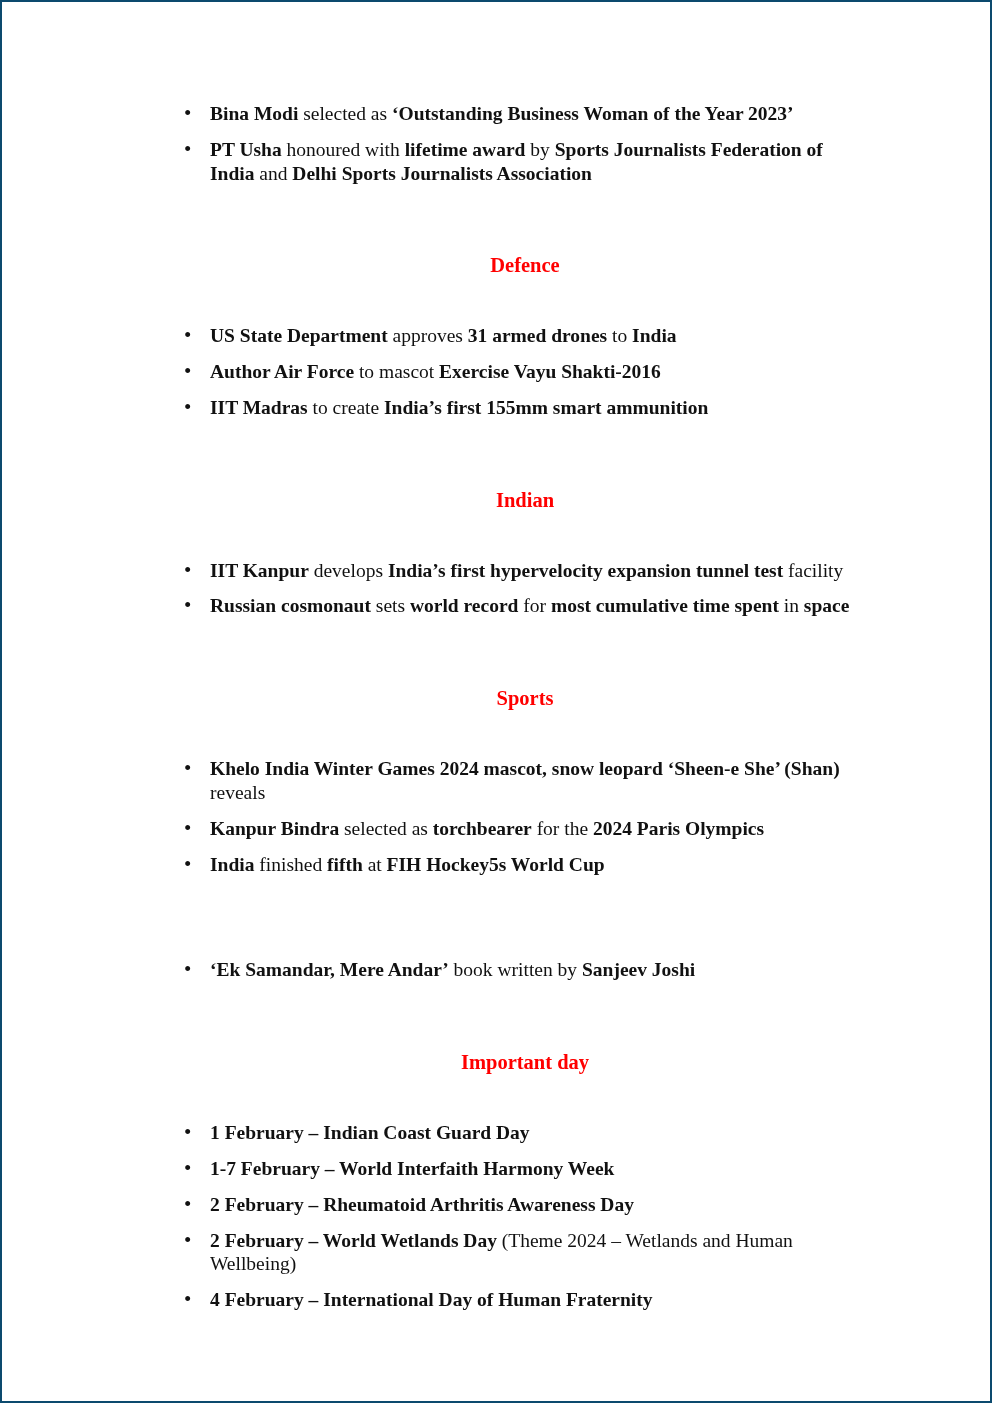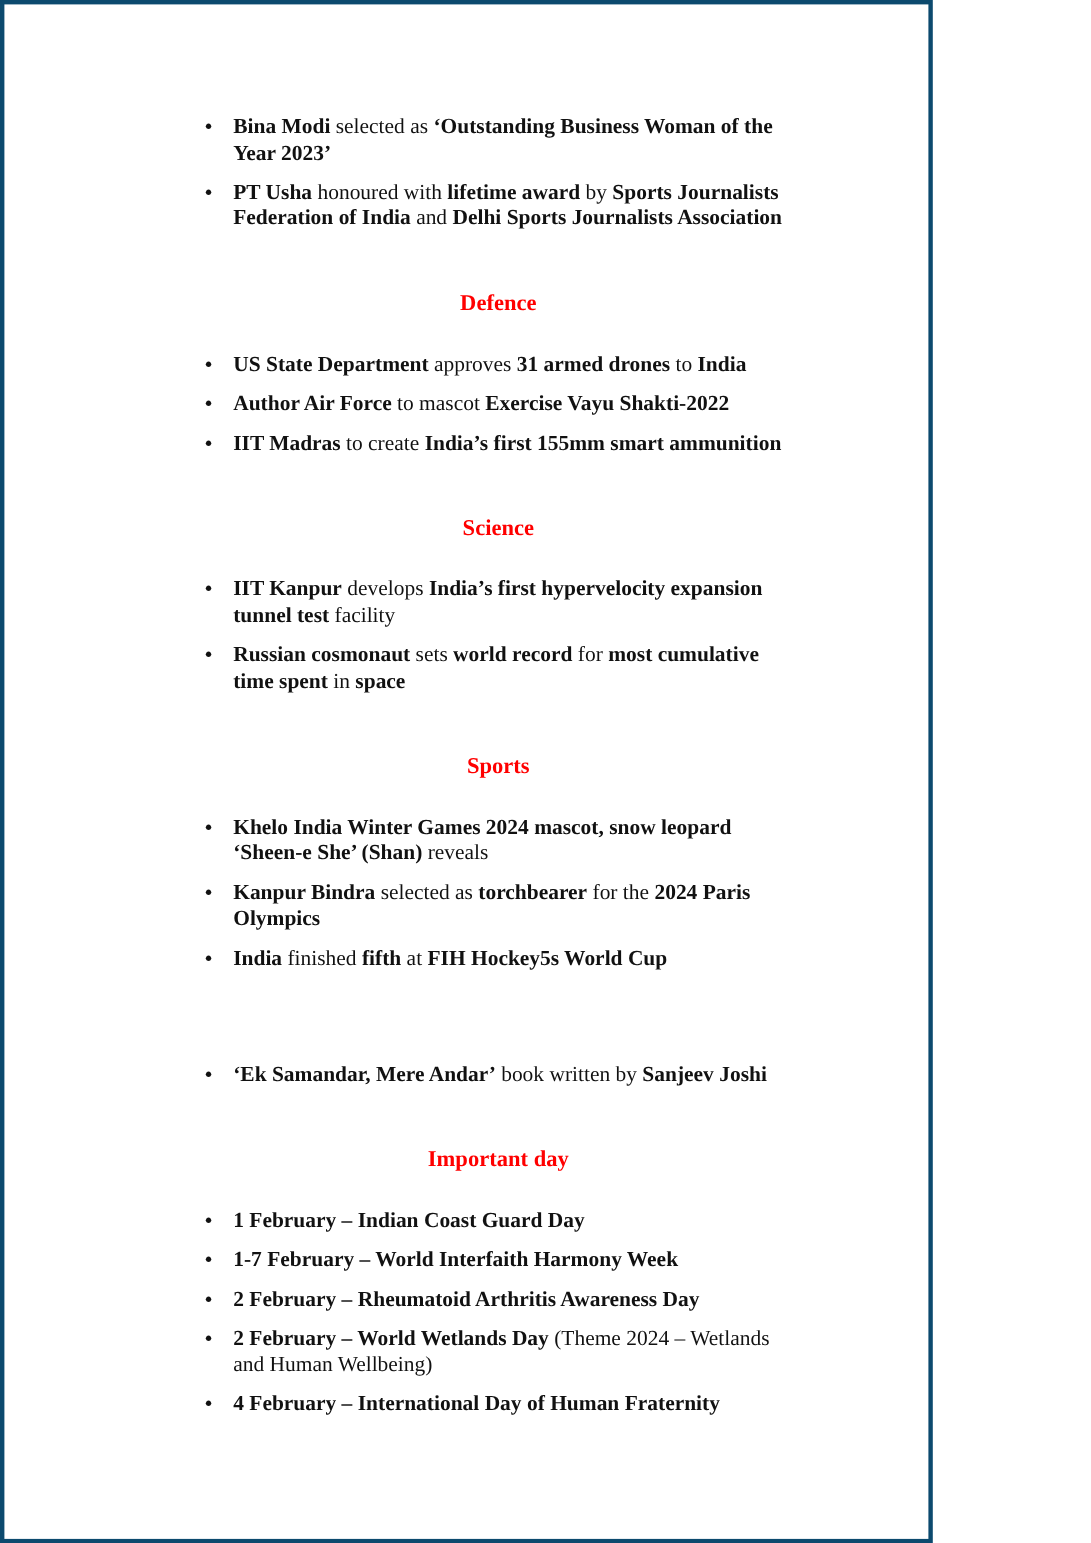--- a/index.html
+++ b/index.html
@@ -5,25 +5,25 @@
   html, body {
     margin: 0;
     padding: 0;
     background: #ffffff;
   }
   body {
     font-family: "Liberation Serif", serif;
   }
   .page {
     position: relative;
-    width: 848px;
+    width: 992px;
     height: 1403px;
     background: #ffffff;
     box-sizing: border-box;
-    border: 4px solid #0c4a6e;
+    border: 2px solid #0c4a6e;
     padding: 0;
     overflow: hidden;
   }
   .inner {
     position: absolute;
     left: 0;
     top: 0;
     right: 0;
     bottom: 0;
     padding: 100px 120px 40px 178px;
@@ -50,46 +50,46 @@
     font-size: 21px;
     color: #111111;
   }
   .b { font-weight: bold; }
   .n { font-weight: normal; }
   h2.section {
     text-align: center;
     color: #ff0000;
     font-weight: bold;
     font-size: 20.5px;
-    margin: 2px;
+    margin: 17px;
     padding: 0;
   }
   .sec-gap-top { height: 40px; }
   .sec-gap-bot { height: 30px; }
   .list-block { margin-bottom: 0; }
 </style>
 </head>
 <body>
 
 <div class="page">
   <div class="inner" id="doc-body">
       <ul class="bullets list-block">
         <li><span class="b">Bina Modi</span><span class="n"> selected as </span><span class="b">‘Outstanding Business Woman of the Year 2023’</span></li>
         <li><span class="b">PT Usha</span><span class="n"> honoured with </span><span class="b">lifetime award</span><span class="n"> by </span><span class="b">Sports Journalists Federation of India</span><span class="n"> and </span><span class="b">Delhi Sports Journalists Association</span></li>
       </ul>
       <div class="sec-gap-top"></div>
       <h2 class="section">Defence</h2>
       <div class="sec-gap-bot"></div>
       <ul class="bullets list-block">
         <li><span class="b">US State Department</span><span class="n"> approves </span><span class="b">31 armed drones</span><span class="n"> to </span><span class="b">India</span></li>
-        <li><span class="b">Author Air Force</span><span class="n"> to mascot </span><span class="b">Exercise Vayu Shakti-2022</span></li>
+        <li><span class="b">Author Air Force</span><span class="n"> to mascot </span><span class="b">Exercise Vayu Shakti-2016</span></li>
         <li><span class="b">IIT Madras</span><span class="n"> to create </span><span class="b">India’s first 155mm smart ammunition</span></li>
       </ul>
       <div class="sec-gap-top"></div>
-      <h2 class="section">Science</h2>
+      <h2 class="section">Indian</h2>
       <div class="sec-gap-bot"></div>
       <ul class="bullets list-block">
         <li><span class="b">IIT Kanpur</span><span class="n"> develops </span><span class="b">India’s first hypervelocity expansion tunnel test</span><span class="n"> facility</span></li>
         <li><span class="b">Russian cosmonaut</span><span class="n"> sets </span><span class="b">world record</span><span class="n"> for </span><span class="b">most cumulative time spent</span><span class="n"> in </span><span class="b">space</span></li>
       </ul>
       <div class="sec-gap-top"></div>
       <h2 class="section">Sports</h2>
       <div class="sec-gap-bot"></div>
       <ul class="bullets list-block">
         <li><span class="b">Khelo India Winter Games 2024 mascot, snow leopard ‘Sheen-e She’ (Shan)</span><span class="n"> reveals</span></li>

